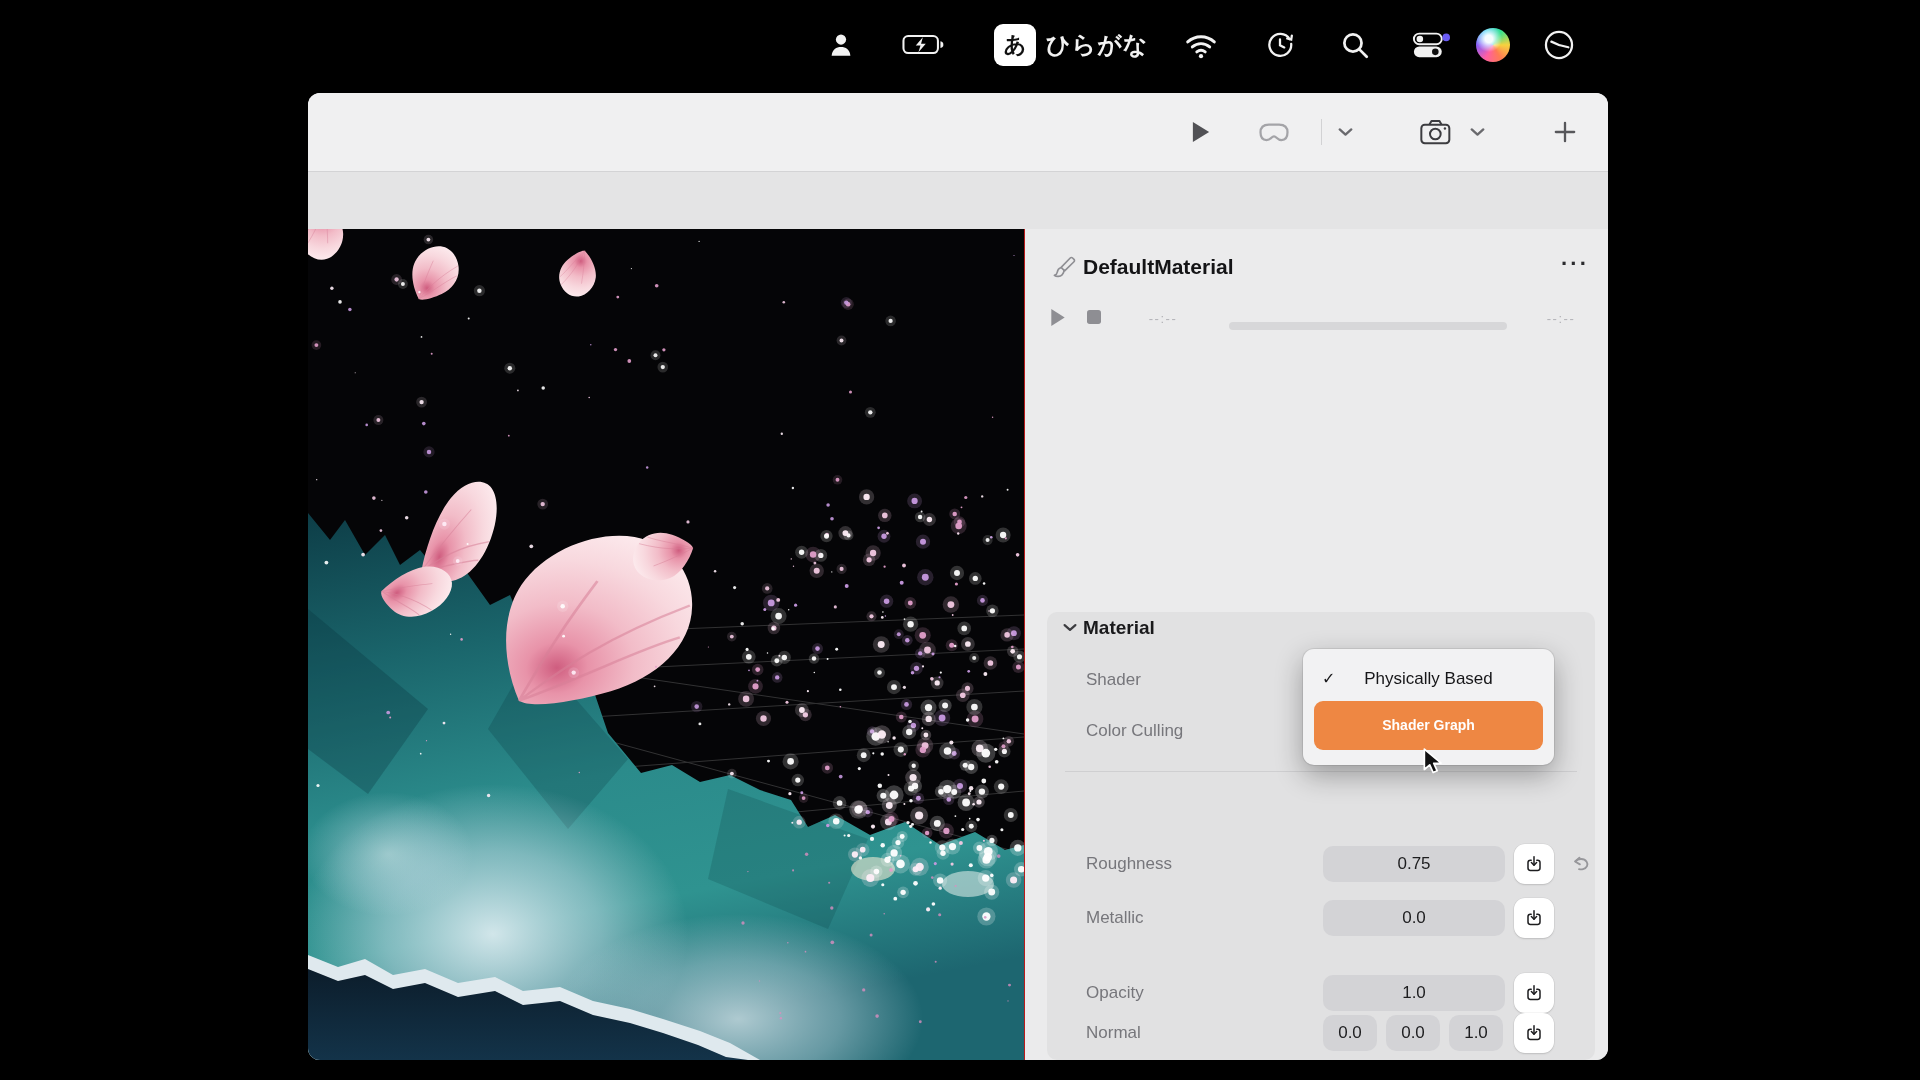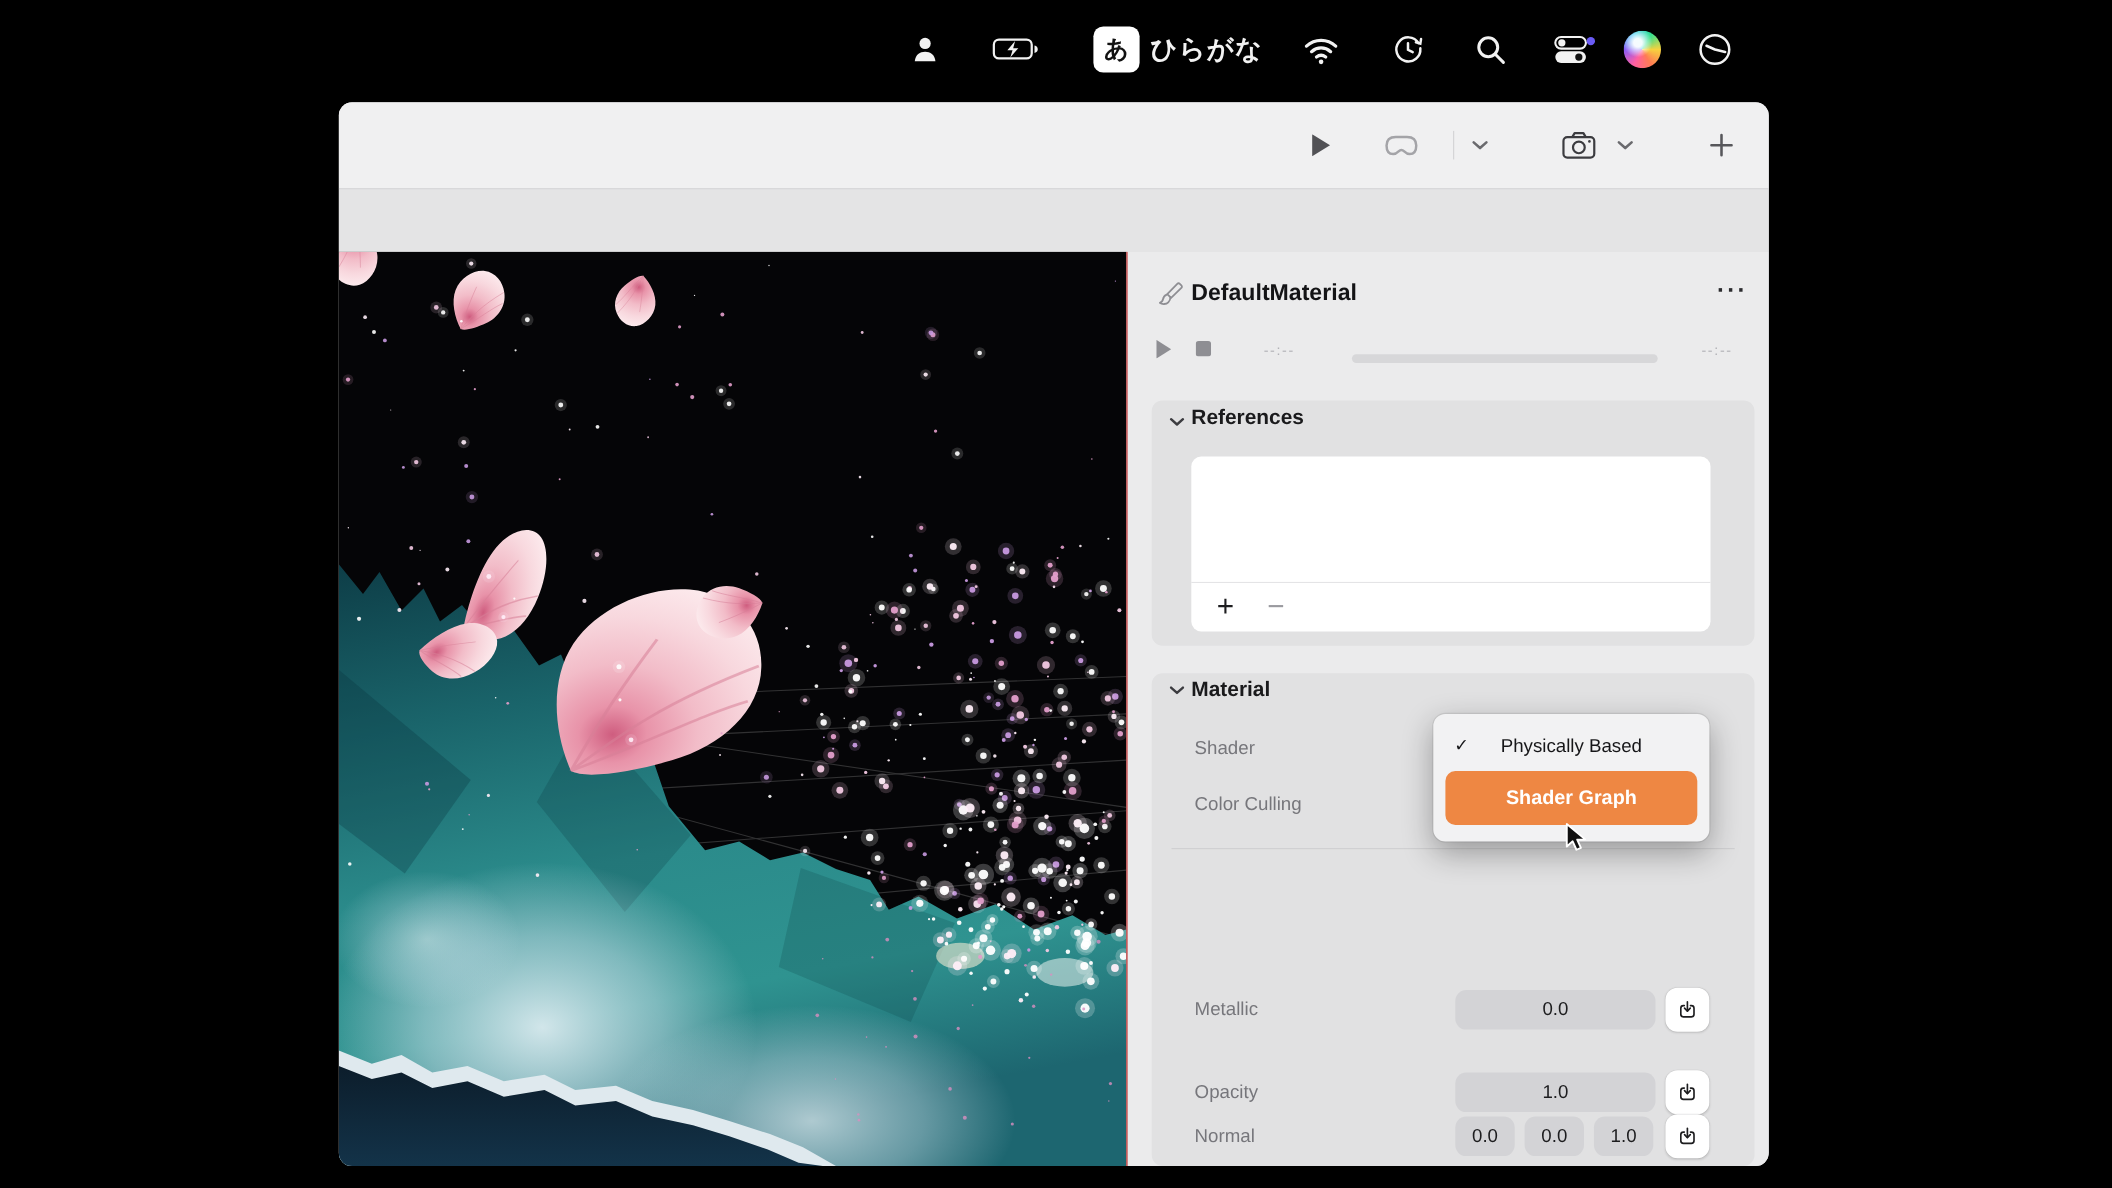--- a/index.html
+++ b/index.html
@@ -67,21 +67,21 @@
   .wheel { position:absolute; left:7px; top:4px; width:28px; height:28px; border-radius:50%;
     background: radial-gradient(circle, #fff 0 18%, rgba(255,255,255,0) 62%),
       conic-gradient(#ff3b30,#ff9500,#ffcc00,#34c759,#00c7be,#007aff,#af52de,#ff2d55,#ff3b30); }
 
   
   .popup { position:absolute; left:278px; top:420px; width:251px; height:116px; background:#f2f2f3;
     border-radius:11px; box-shadow:0 0 0 1px rgba(0,0,0,.08), 0 10px 28px rgba(0,0,0,.32); z-index:40; }
   .pitem { position:absolute; left:11px; right:11px; top:10px; height:40px; line-height:40px;
     font-size:17px; color:#161618; cursor:pointer; text-align:center; }
   .pitem .check { position:absolute; left:8px; font-size:16px; font-weight:600; }
-  .pitem.hl { top:52px; height:49px; line-height:49px; border-radius:9px; color:#fff; font-weight:700; font-size:18px; }
+  .pitem.hl { top:52px; height:49px; line-height:49px; border-radius:9px; color:#fff; font-weight:700; font-size:14px; }
 
   .cursor { position:absolute; left:396px; top:518px; width:26px; height:30px; z-index:60; }
 
   .ic { display:block; }
 </style>
 </head>
 <body>
 
 <svg width="0" height="0" style="position:absolute">
   <defs>
@@ -883,51 +883,52 @@
         </button>
         <button class="ppbtn" style="left:62px;top:81px">
           <svg class="ic" width="14" height="14" viewBox="0 0 13 13">
               <rect width="13" height="13" rx="2.5" fill="#8e8e93"></rect>
             </svg>
         </button>
         <span class="time" style="left:98px;top:82px">--:--</span>
         <div class="progress"></div>
         <span class="time" style="left:496px;top:82px">--:--</span>
 
-        <div class="card" style="top:135px;height:223px">
-          <button class="sec-chev">
-            <svg class="ic" width="14" height="9" viewBox="0 0 14 8">
-                <use href="#i-chev"></use>
-              </svg>
-          </button>
-          <span class="sec-title">References</span>
-          <div class="reflist">
-            <div class="sep"></div>
-            <button class="refbtn" style="left:14px">+</button>
-            <button class="refbtn minus" style="left:60px">−</button>
-          </div>
-        </div>
 
         <div class="card" style="top:383px;height:448px">
           <button class="sec-chev" style="top:10px">
             <svg class="ic" width="14" height="9" viewBox="0 0 14 8">
                 <use href="#i-chev"></use>
               </svg>
           </button>
           <span class="sec-title">Material</span>
 
           <div class="prow" style="top:50px">
             <span class="lbl">Shader</span>
           </div>
           <div class="prow" style="top:101px">
             <span class="lbl">Color Culling</span>
           </div>
           <div class="rowsep"></div>
 
 
+          <div class="prow" style="top:234px">
+            <span class="lbl">Roughness</span>
+            <div class="field" style="left:276px;width:182px">0.75</div>
+            <button class="bindbtn">
+              <svg class="ic" width="20" height="20" viewBox="0 0 20 20">
+                  <use href="#i-bind"></use>
+                </svg>
+            </button>
+            <button class="undobtn">
+              <svg class="ic" width="22" height="22" viewBox="0 0 20 18">
+                  <use href="#i-undo"></use>
+                </svg>
+            </button>
+          </div>
 
           <div class="prow" style="top:288px">
             <span class="lbl">Metallic</span>
             <div class="field" style="left:276px;width:182px">0.0</div>
             <button class="bindbtn">
               <svg class="ic" width="20" height="20" viewBox="0 0 20 20">
                   <use href="#i-bind"></use>
                 </svg>
             </button>
           </div>

